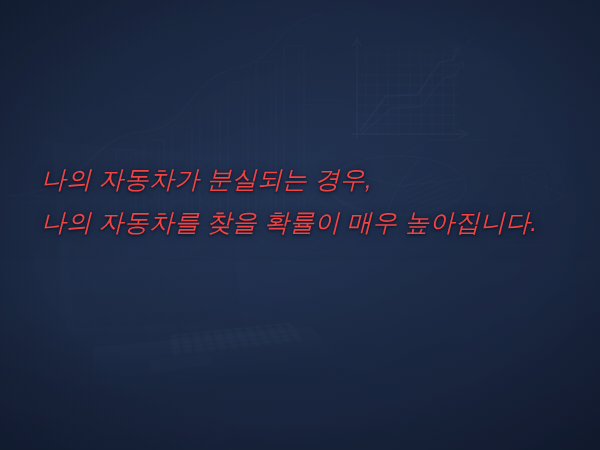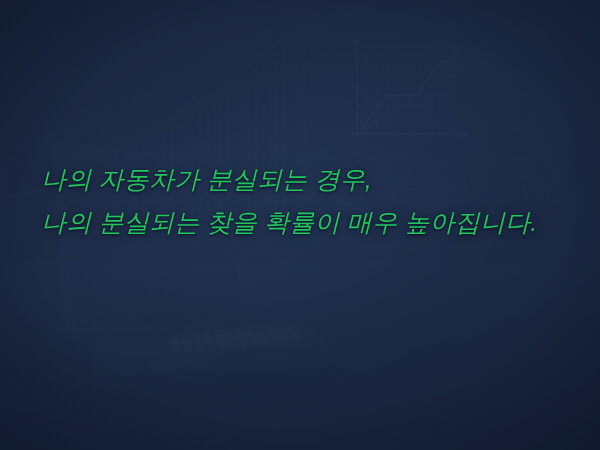--- a/index.html
+++ b/index.html
@@ -124,21 +124,21 @@
   
   .caption {
     position: absolute;
     left: 41px;
     top: 158px;
     z-index: 5;
     width: 520px;
   }
   .caption-line {
     display: block;
-    color: #22c55e;
+    color: #ef4444;
     font-size: 25px;
     line-height: 43px;
     font-style: italic;
     font-weight: 400;
     letter-spacing: 0.2px;
     white-space: nowrap;
     text-shadow:
       0 1px 3px rgba(6,12,26,0.85),
       0 0 10px rgba(10,20,40,0.55);
   }
@@ -291,16 +291,16 @@
         <line x1="470" y1="212" x2="506" y2="226"></line>
       </g>
     </g>
   </svg>
 
   <div class="tone"></div>
   <div class="vignette"></div>
 
   <div class="caption">
     <span class="caption-line">나의 자동차가 분실되는 경우,</span>
-    <span class="caption-line">나의 분실되는 찾을 확률이 매우 높아집니다.</span>
+    <span class="caption-line">나의 자동차를 찾을 확률이 매우 높아집니다.</span>
   </div>
 
 </div>
 
 </body></html>

